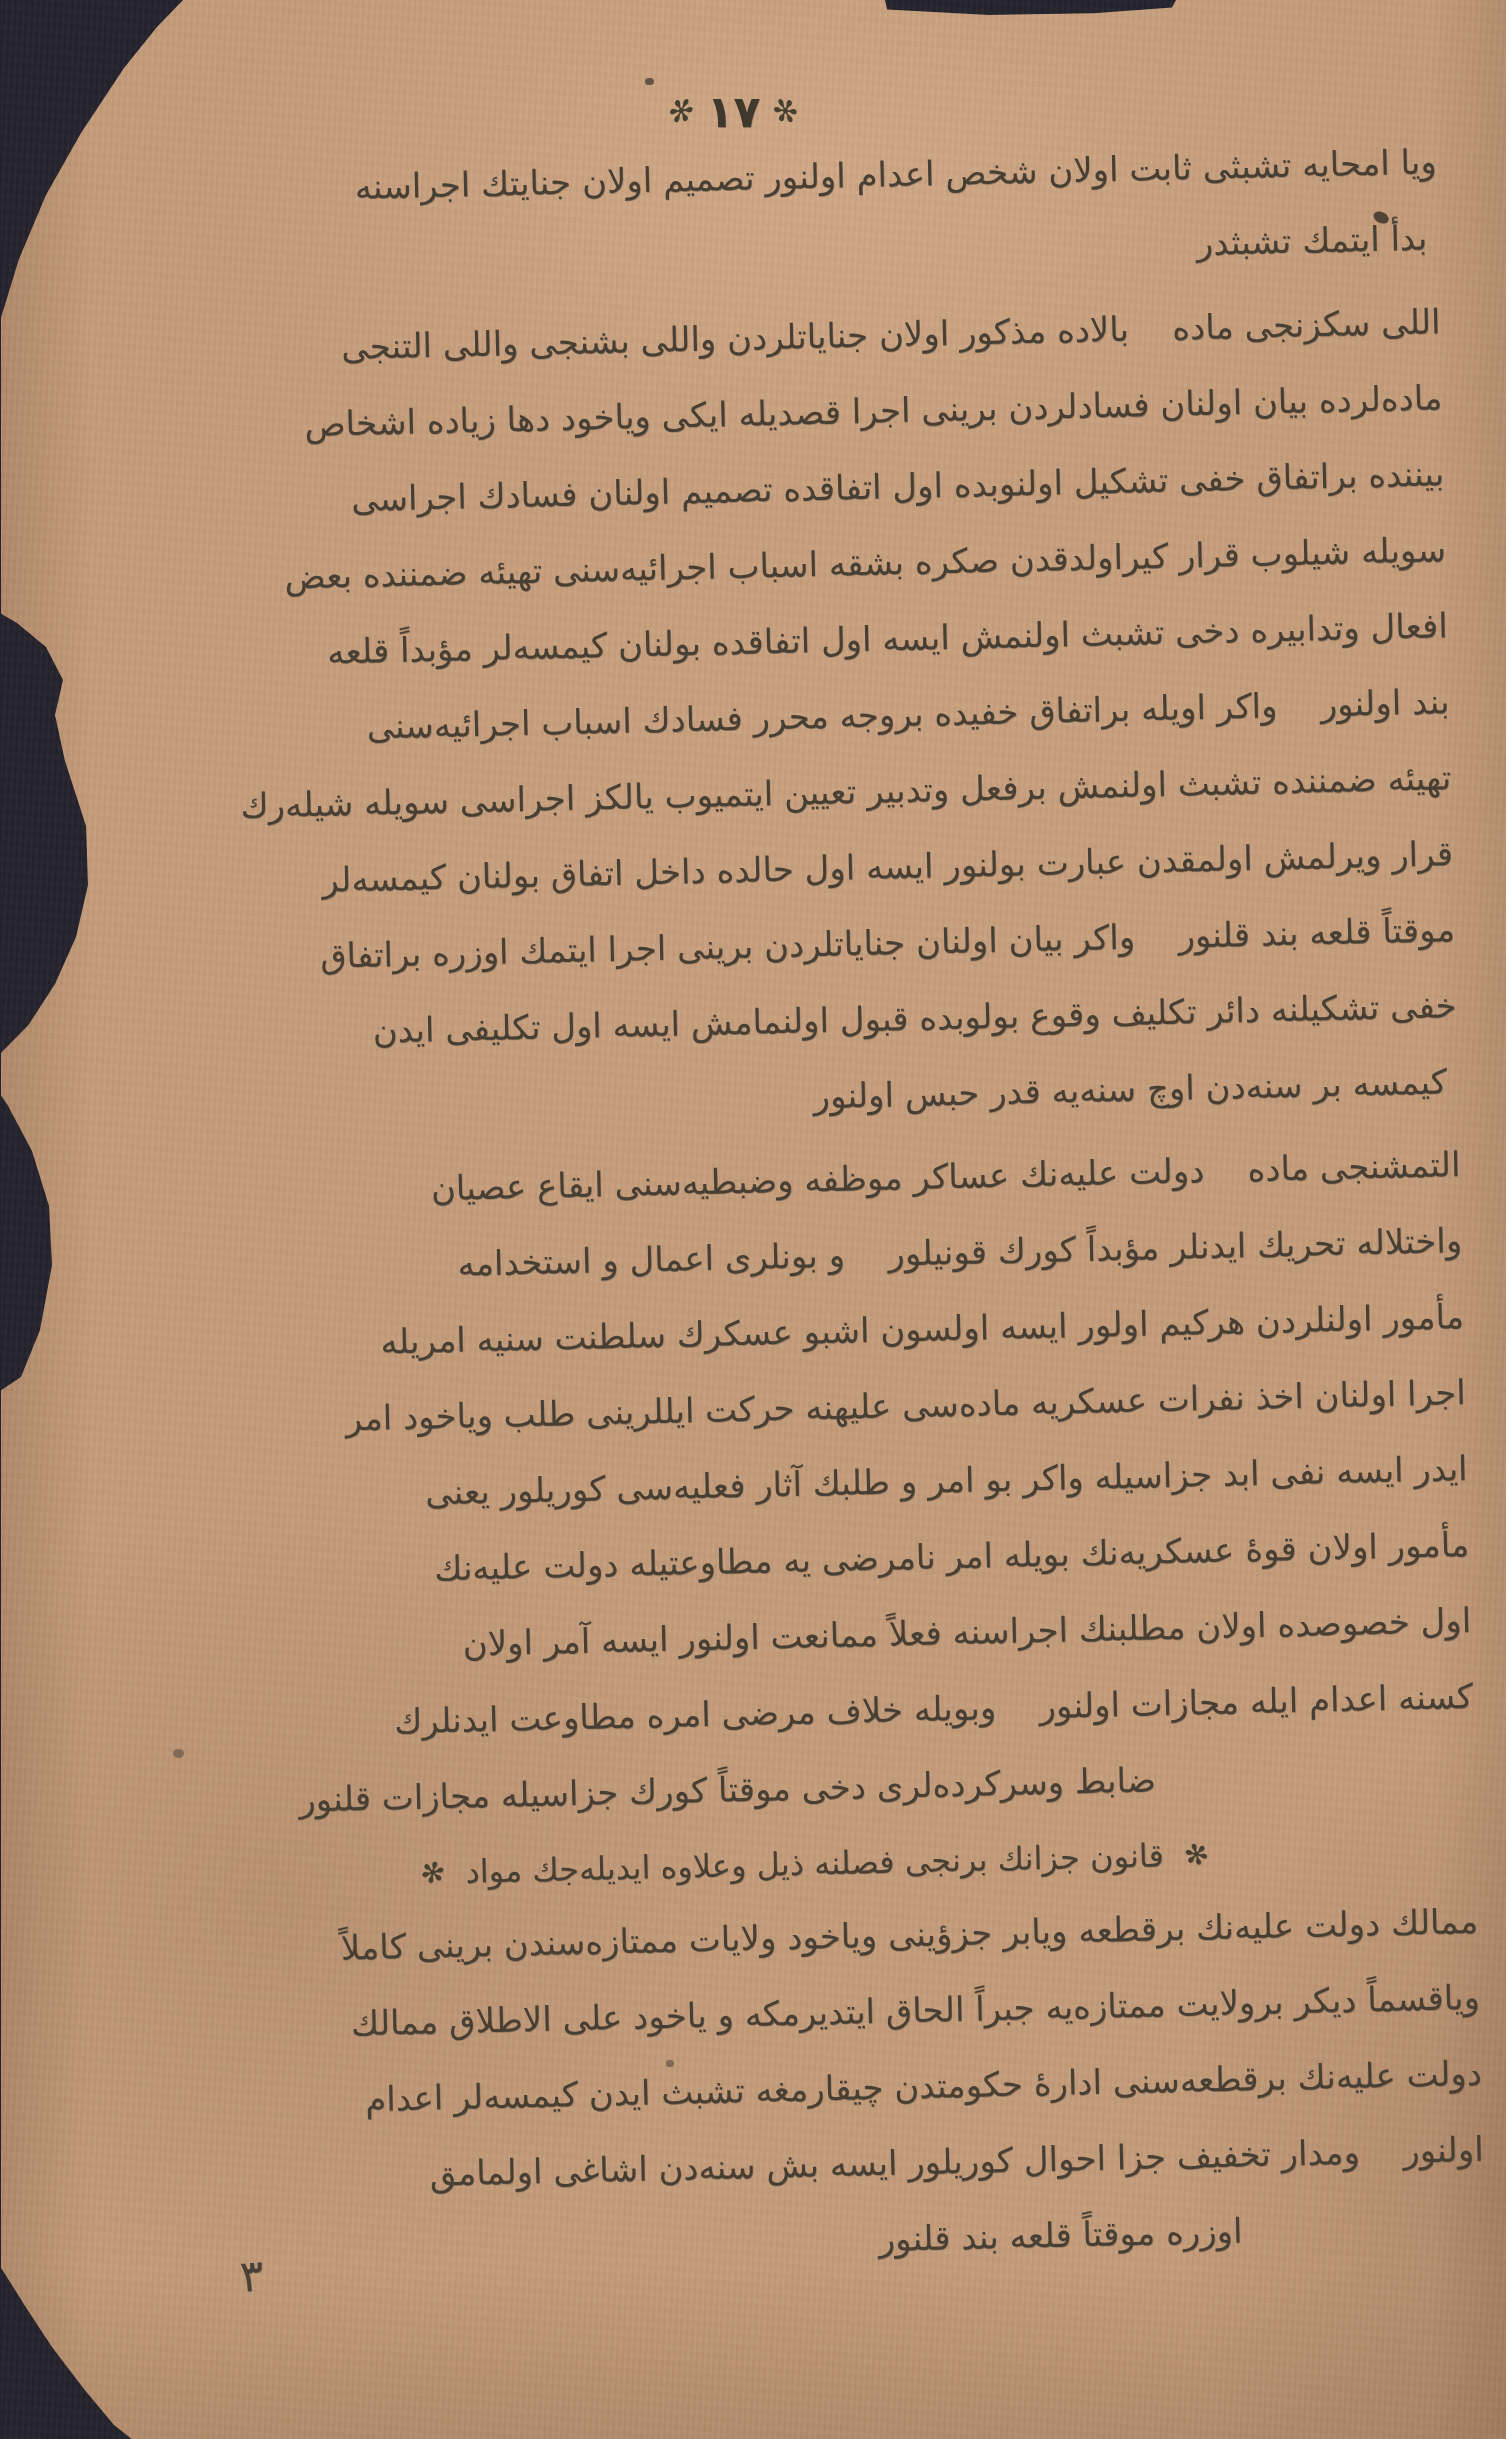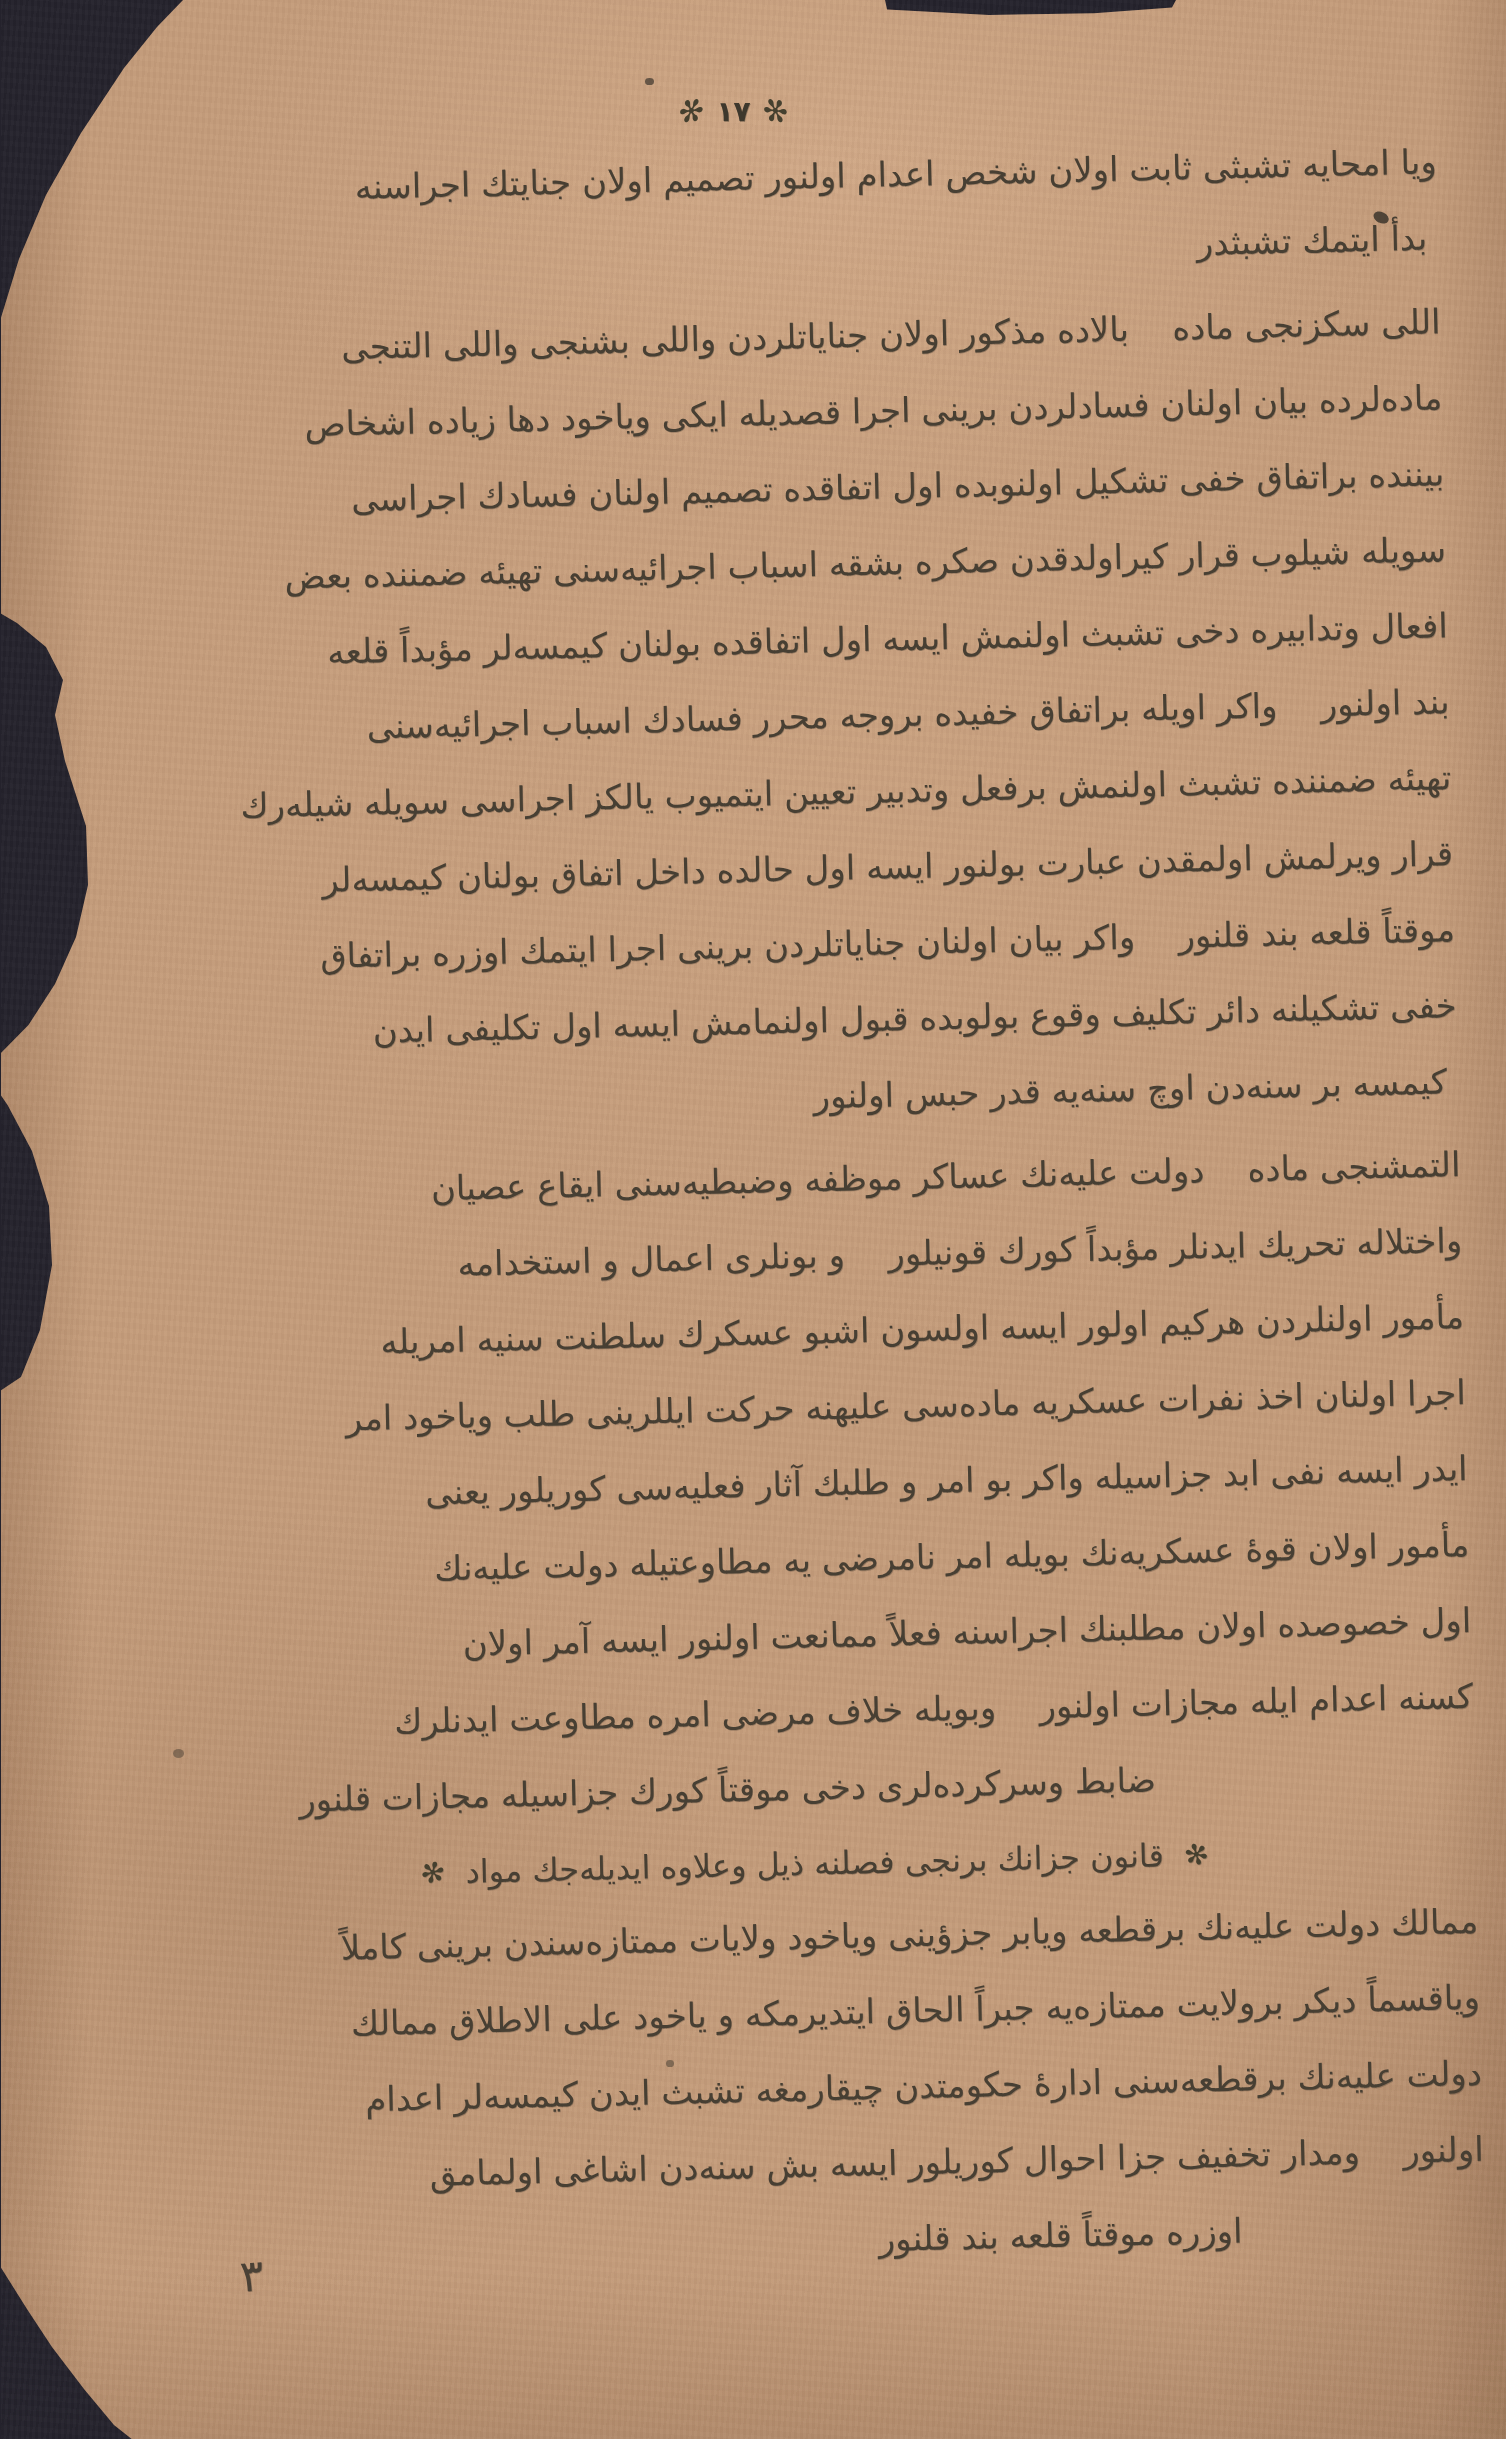--- a/index.html
+++ b/index.html
@@ -46,21 +46,21 @@
   .speck.s2 { left: 645px;  top: 78px;  width: 8.6px;  height: 6.7px;  opacity: .7; }
   .speck.s3 { left: 173px;  top: 1749px; width: 11.4px; height: 8.6px; opacity: .45; }
   .speck.s4 { left: 666px;  top: 2060px; width: 7.6px; height: 6.7px; opacity: .5; }
 
   
   .pagenum {
     position: absolute; left: 643px; top: 80px; width: 181px; height: 63px;
     display: flex; align-items: center; justify-content: center; gap: 13.3px;
     color: #3e382d;
   }
-  .pagenum .num { font-size: 28px; font-weight: bold; letter-spacing: 1.9px;
+  .pagenum .num { font-size: 44px; font-weight: bold; letter-spacing: 1.9px;
     text-shadow: 0.6px 0.8px 0 rgba(62,54,43,.4); }
   .pagenum .orn { font-size: 28.5px; color: #45402f; }
   .pagenum .orn.left  { transform: rotate(28deg) scaleY(1.2); }
   .pagenum .orn.right { transform: rotate(-28deg) scaleY(1.2); }
 
   
   .text-layer {
     position: absolute; left: 112px; top: 139px; width: 1324px;
     transform: rotate(-1.35deg); transform-origin: 50% 0;
     direction: rtl;

